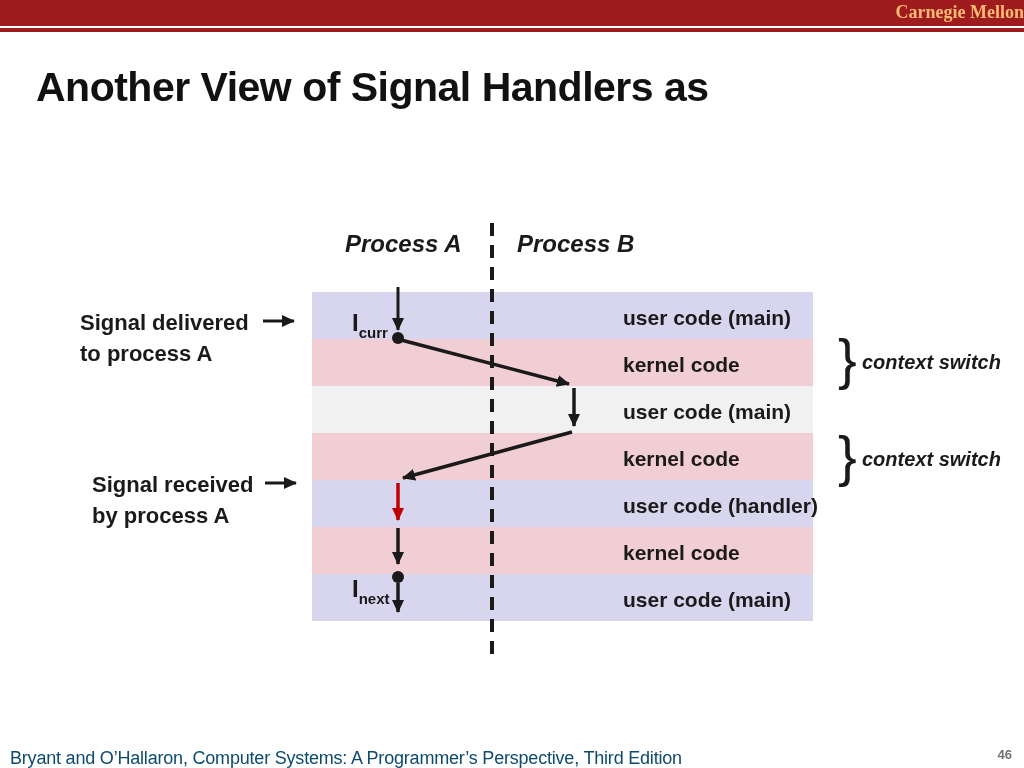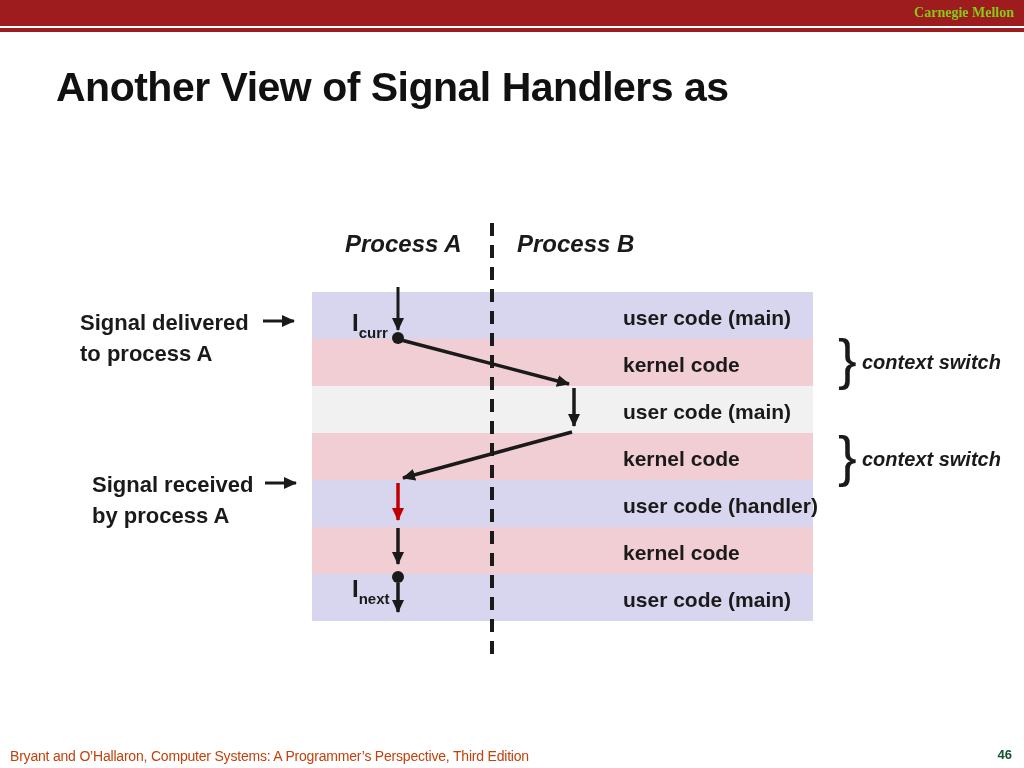--- a/index.html
+++ b/index.html
@@ -5,50 +5,50 @@
   * { margin: 0; padding: 0; box-sizing: border-box; }
   html, body { width: 1024px; height: 768px; }
   body { font-family: "Liberation Sans", sans-serif; background: #ffffff; }
   .slide {
     position: relative; width: 1024px; height: 768px;
     background: #ffffff; overflow: hidden;
   }
   .header-bar {
     position: absolute; top: 0; left: 0; width: 1024px; height: 26px;
     background: #9E1B1E;
-    color: #84cc16; text-align: right;
+    color: #fdba74; text-align: right;
     font-family: "Liberation Serif", serif; font-weight: bold;
-    font-size: 14px; line-height: 25px; padding-right: 10px;
+    font-size: 18px; line-height: 25px; 
   }
   .header-rule {
     position: absolute; top: 28px; left: 0; width: 1024px; height: 4px;
     background: #9E1B1E;
   }
   .slide-title {
-    position: absolute; top: 58px; left: 56px; width: 860px;
+    position: absolute; top: 58px; left: 36px; width: 860px;
     font-size: 41px; font-weight: bold; color: #111111;
     letter-spacing: -0.5px; line-height: 58px;
   }
   .slide-title span { display: block; }
   svg.diagram { position: absolute; top: 0; left: 0; }
   svg text { font-family: "Liberation Sans", sans-serif; fill: #1a1a1a; }
   .proc-label { font-size: 24px; font-weight: bold; font-style: italic; }
   .band-label { font-size: 21px; font-weight: bold; }
   .side-label { font-size: 22px; font-weight: bold; }
   .ctx-label  { font-size: 20px; font-weight: bold; font-style: italic; }
   .brace      { font-size: 56px; font-weight: normal; }
   .ilabel     { font-size: 24px; font-weight: bold; }
   .isub       { font-size: 15px; font-weight: bold; }
   .footer-citation {
     position: absolute; left: 10px; top: 748px; width: 700px;
-    font-size: 14px; color: #c2410c; letter-spacing: -0.2px;
+    font-size: 18px; color: #0c4a6e; letter-spacing: -0.2px;
   }
   .footer-page {
     position: absolute; right: 12px; top: 747px;
-    font-size: 13px; font-weight: bold; color: #14532d;
+    font-size: 13px; font-weight: bold; color: #737373;
   }
 </style>
 </head>
 <body>
 
 <div class="slide">
 
   <div class="header-bar">
     <span>Carnegie Mellon</span>
   </div>

